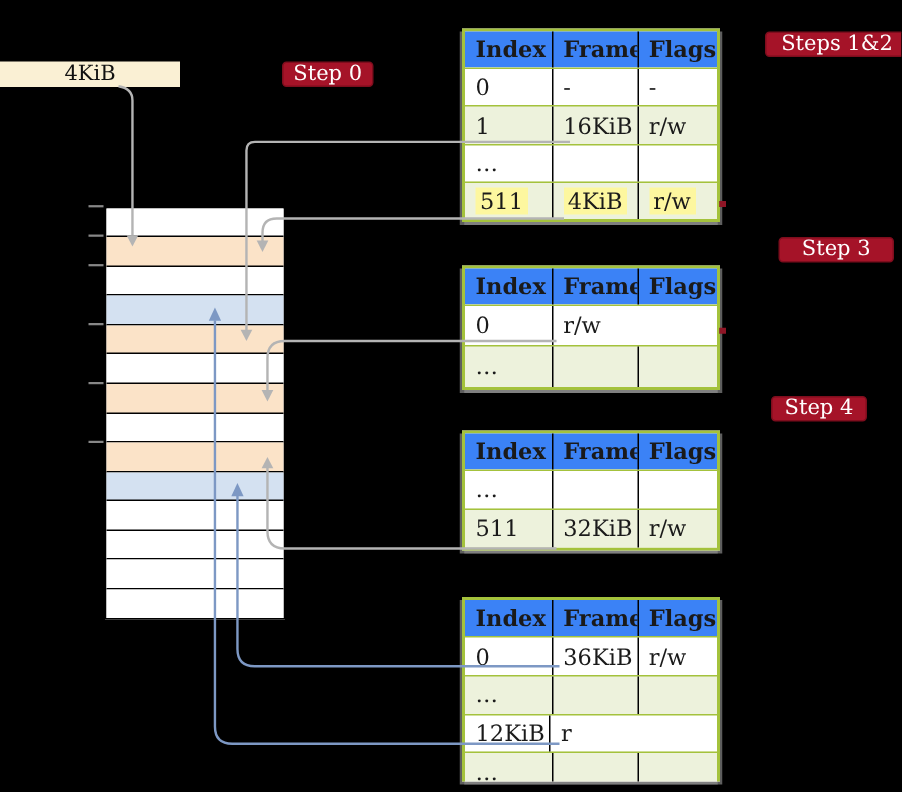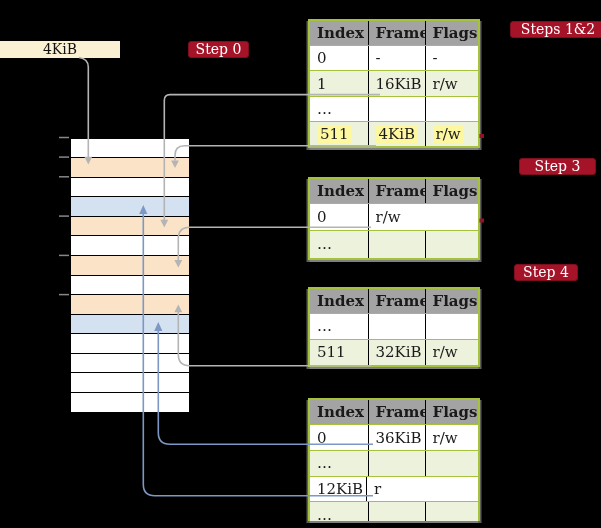--- a/index.html
+++ b/index.html
@@ -35,21 +35,21 @@
   
   .ptable{
     position:absolute;left:308px;width:172px;box-sizing:border-box;
     border:2px solid #a4c23c;background:#fff;
     box-shadow:1.5px 2px 0 rgba(145,145,145,.65),-1.5px 2px 0 rgba(145,145,145,.65);
   }
   .t1{top:19.3px;}
   .t2{top:176.7px;}
   .t3{top:286.7px;}
   .t4{top:398.3px;height:122.5px;overflow:hidden;border-bottom:none;}
-  .hrow{display:flex;height:24px;background:#a3a3a3;}
+  .hrow{display:flex;height:24px;background:#3b82f6;}
   .hcell{
     color:#fff;font-weight:bold;font-size:15.5px;line-height:24px;
     padding-left:7px;box-sizing:border-box;border-right:1px solid rgba(255,255,255,.85);
   }
   .hcell:last-child{border-right:none;}
   .brow{display:flex;border-top:1.5px solid #a4c23c;box-sizing:border-box;background:#fff;}
   .brow.shaded{background:#edf2dc;}
   .t1 .brow{height:25.2px;}
   .t2 .brow{height:27.5px;}
   .t3 .brow{height:26.2px;}

